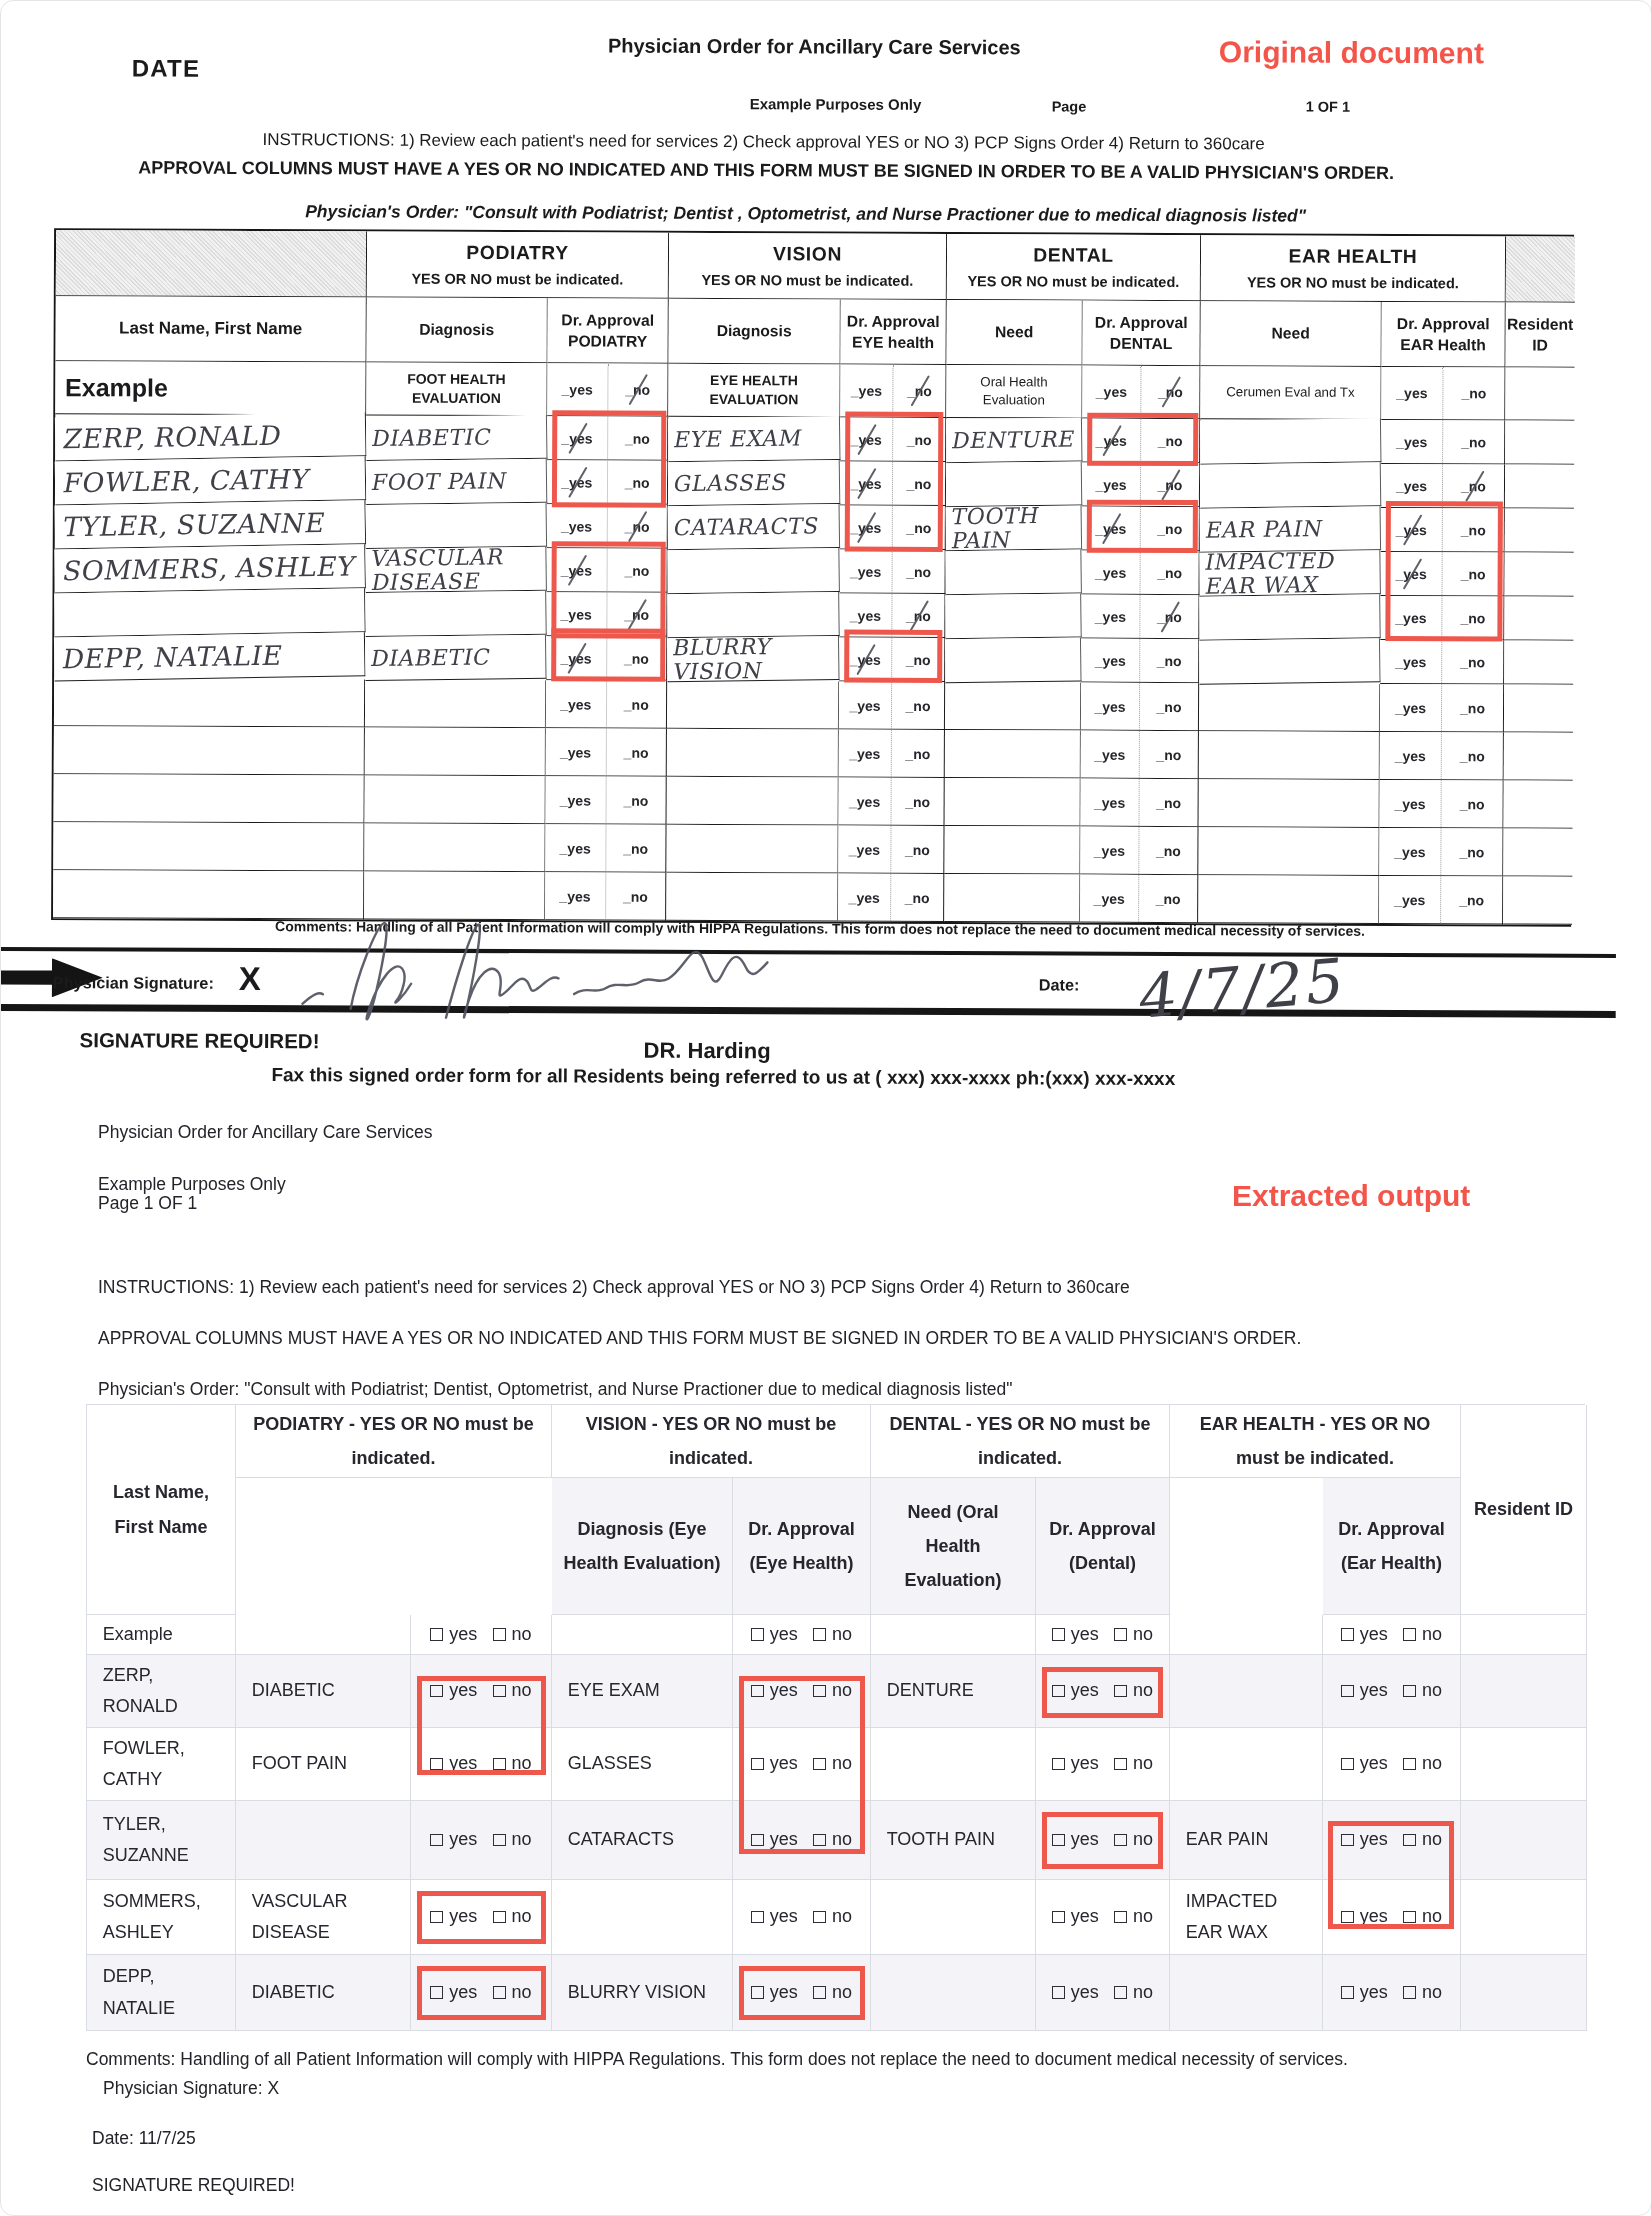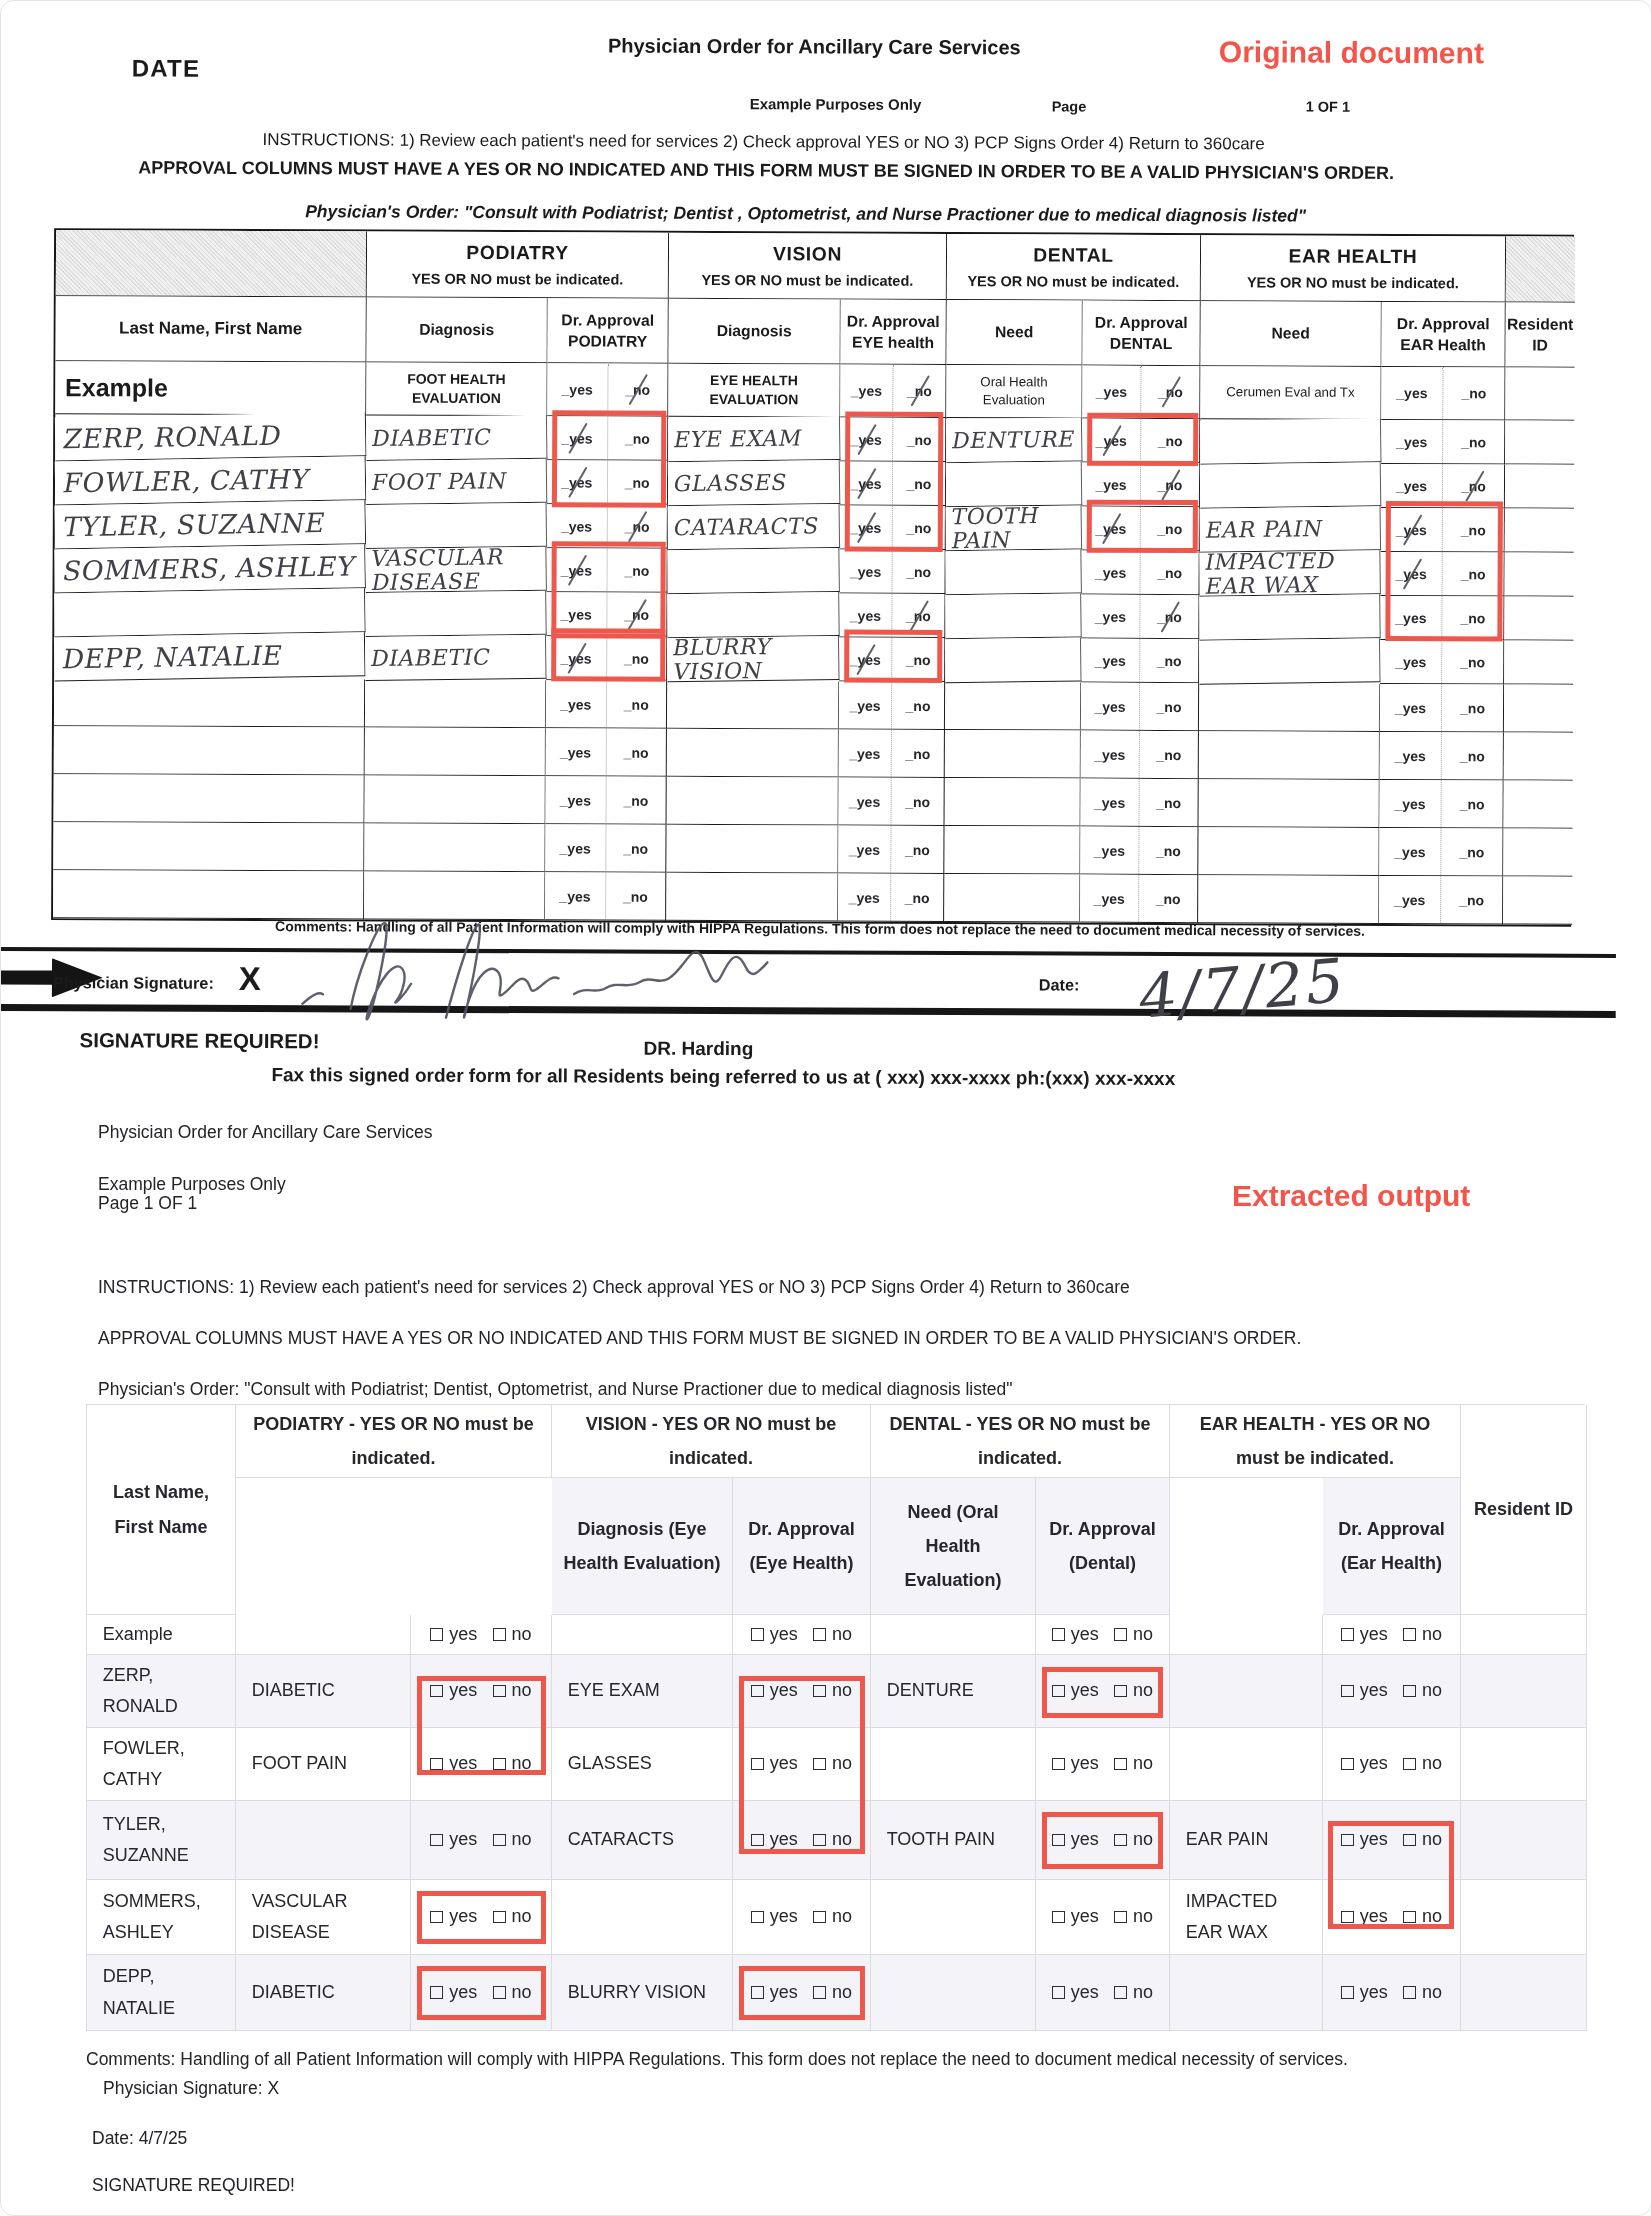--- a/index.html
+++ b/index.html
@@ -55,21 +55,21 @@
   .hr-top { left:0; top:946px; width:1619px; height:3.6px; }
   .hr-bottom { left:0; top:1003px; width:1619px; height:6.6px; }
   .arrow { position:absolute; left:0; top:957px; width:106px; height:39px; background:#141414;
            clip-path:polygon(0 32%,52% 32%,52% 0,100% 50%,52% 100%,52% 68%,0 68%); }
   .o-siglbl { left:56px; top:972px; font-size:16.3px; font-weight:bold; }
   .o-sigx { left:242px; top:958px; font-size:33px; font-weight:bold; }
   .o-sig { position:absolute; left:302px; top:888px; width:483px; height:139px; }
   .o-datelbl2 { left:1042px; top:970px; font-size:16.3px; font-weight:bold; }
   .o-dateval { left:1142px; top:947px; font-size:60px; transform:rotate(-5deg); letter-spacing:2.4px; }
   .o-sigreq { left:83px; top:1027px; font-size:20.5px; font-weight:bold; }
-  .o-drname { left:647px; top:1034px; font-size:19px; font-weight:bold; }
+  .o-drname { left:647px; top:1034px; font-size:22px; font-weight:bold; }
   .o-fax { left:275px; top:1062px; font-size:19px; font-weight:bold; }
 
   
   #extracted { position:absolute; left:0; top:0; width:1652px; height:2216px; }
   .xline { position:absolute; left:97px; font-size:17.5px; color:#232329; white-space:nowrap; }
   .x-badge { left:1231px; top:1178px; font-size:30px; font-weight:bold; color:var(--red); }
 
   #ext-table { position:absolute; left:85px; top:1403px; width:1499px; display:grid;
                border-top:1.2px solid #d9dce3; border-left:1.2px solid #d9dce3; background:#fff; }
   .xc { position:relative; border-right:1.2px solid #d9dce3; border-bottom:1.2px solid #d9dce3;
@@ -855,17 +855,17 @@
         <div class="xredbox" style="left: 955px; top: 262px; width: 121px; height: 51px;"></div>
         <div class="xredbox" style="left: 955px; top: 407px; width: 121px; height: 57px;"></div>
         <div class="xredbox" style="left: 330px; top: 486px; width: 129px; height: 53px;"></div>
         <div class="xredbox" style="left: 1241px; top: 416px; width: 126px; height: 108px;"></div>
         <div class="xredbox" style="left: 330px; top: 561px; width: 129px; height: 54px;"></div>
         <div class="xredbox" style="left: 652px; top: 561px; width: 126px; height: 54px;"></div>
       </div>
 
     <div class="xfoot" style="left:85px; top:2048px">Comments: Handling of all Patient Information will comply with HIPPA Regulations. This form does not replace the need to document medical necessity of services.</div>
     <div class="xfoot" style="left:102px; top:2077px">Physician Signature: X</div>
-    <div class="xfoot" style="left:91px; top:2127px">Date: 4/7/25</div>
+    <div class="xfoot" style="left:91px; top:2127px">Date: 11/7/25</div>
     <div class="xfoot" style="left:91px; top:2174px">SIGNATURE REQUIRED!</div>
   </section>
 </div>
 
 
 </body></html>

